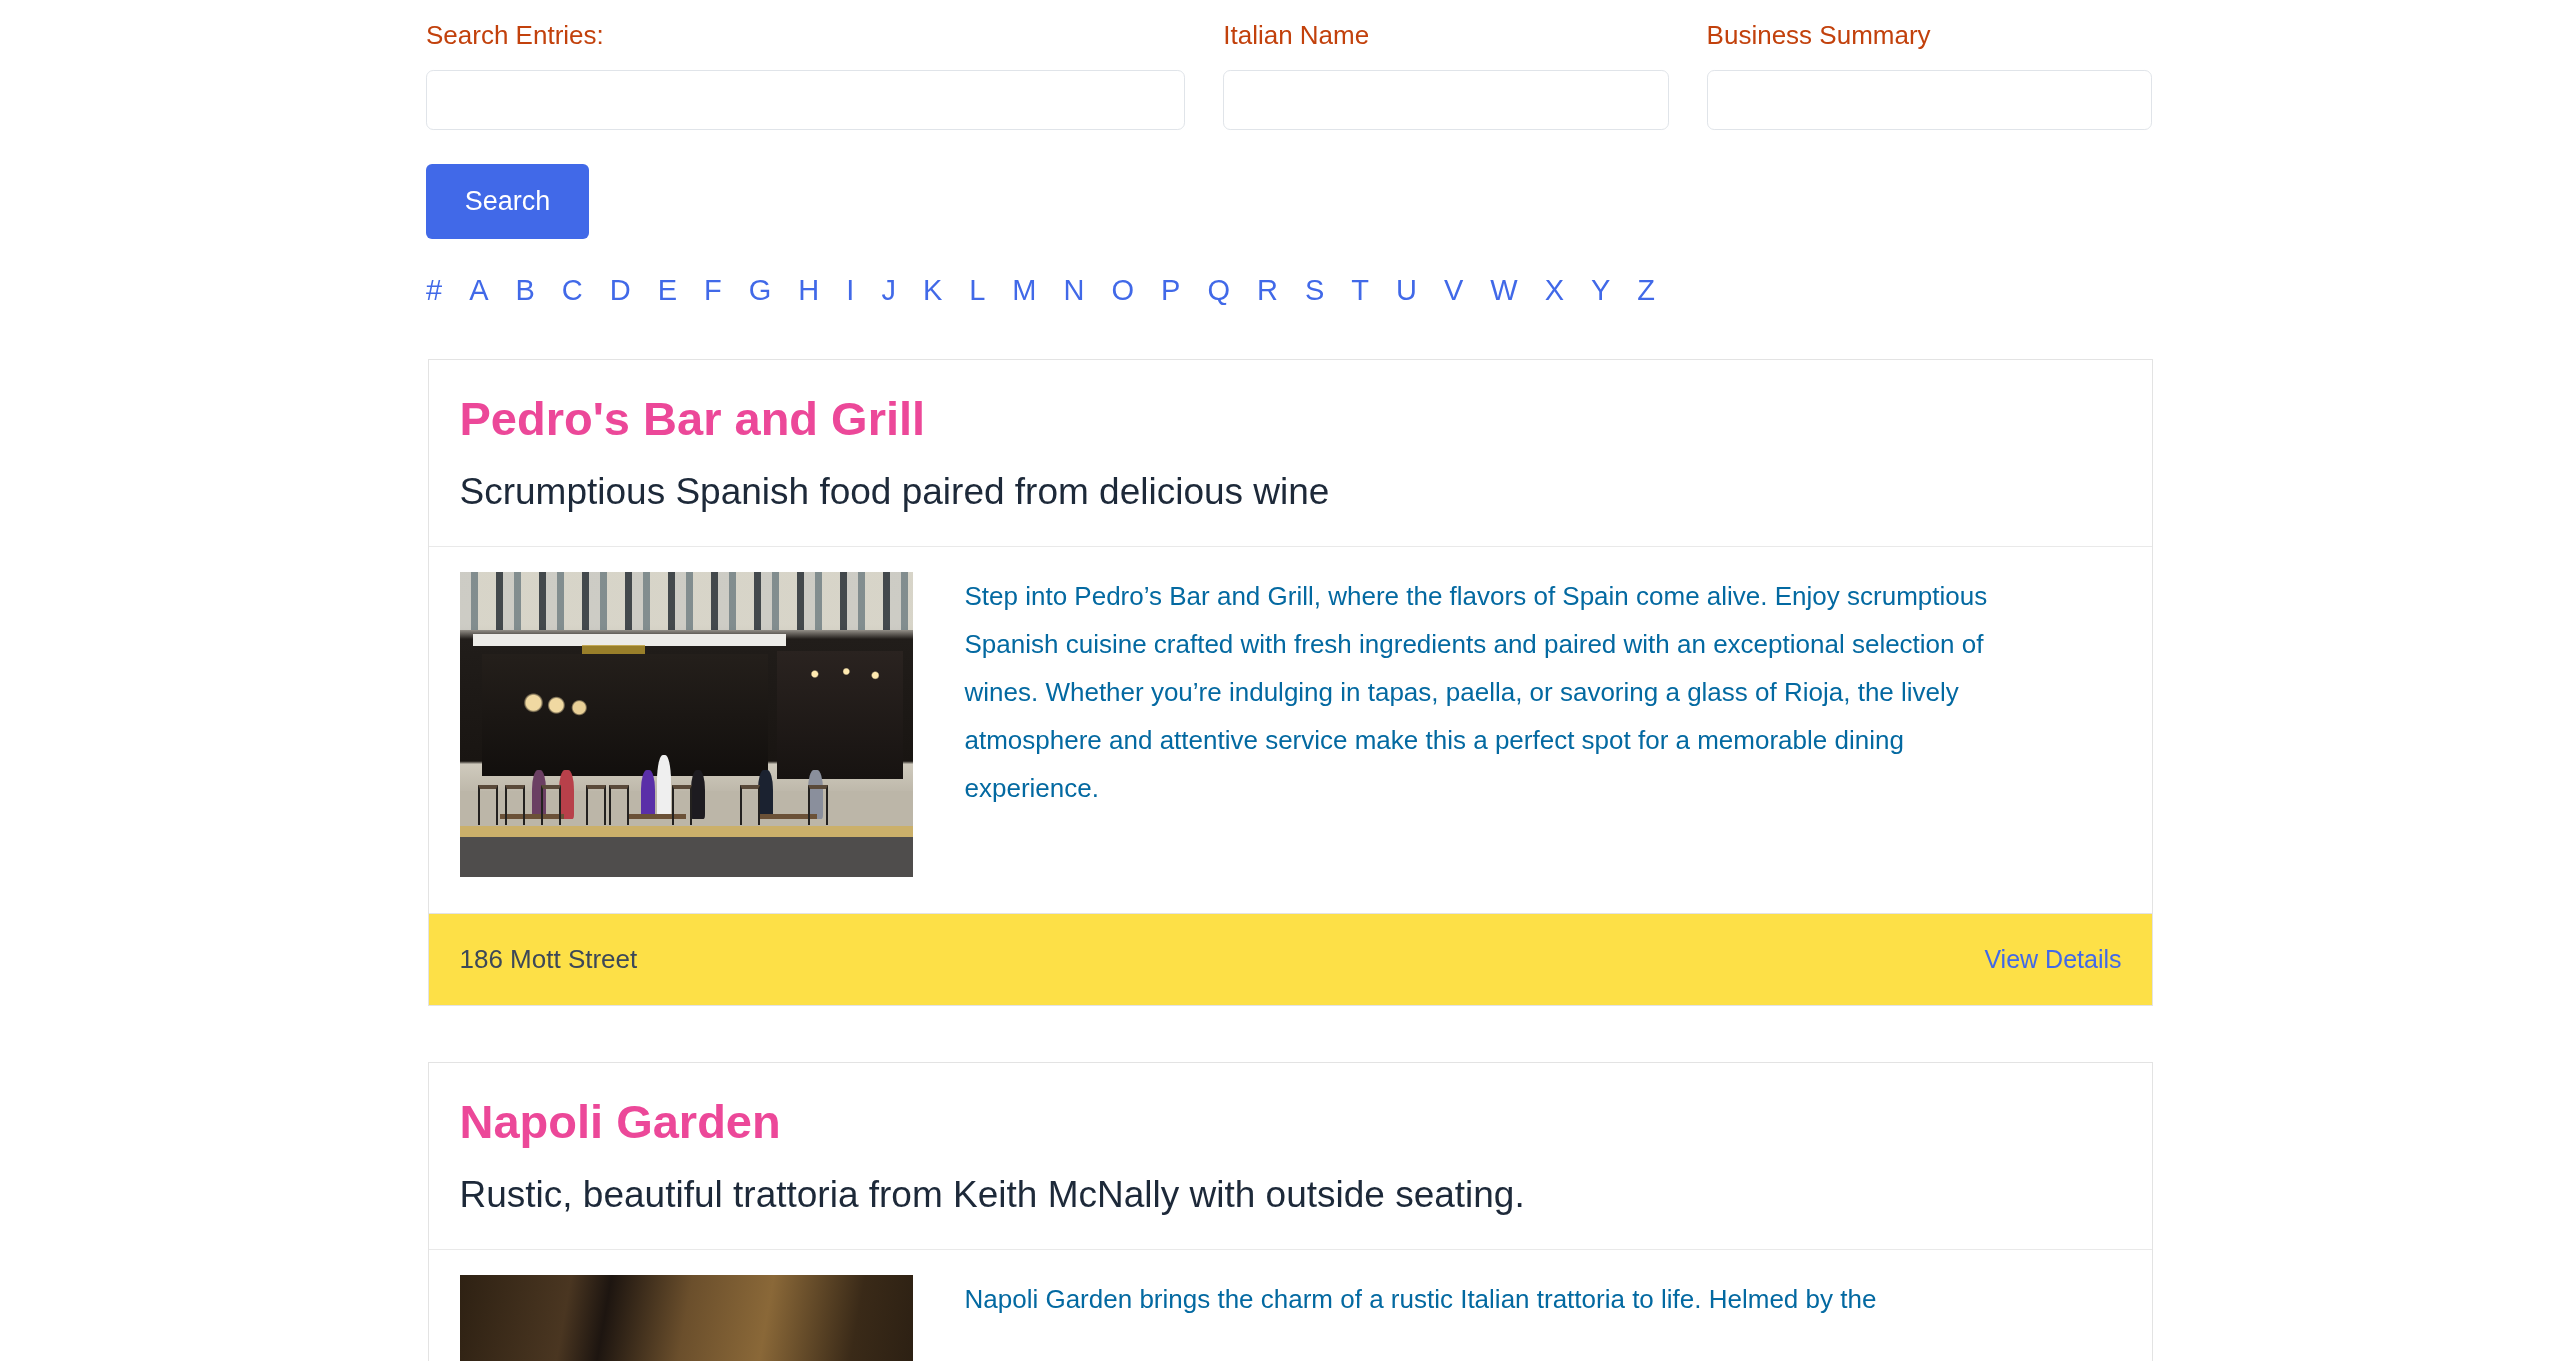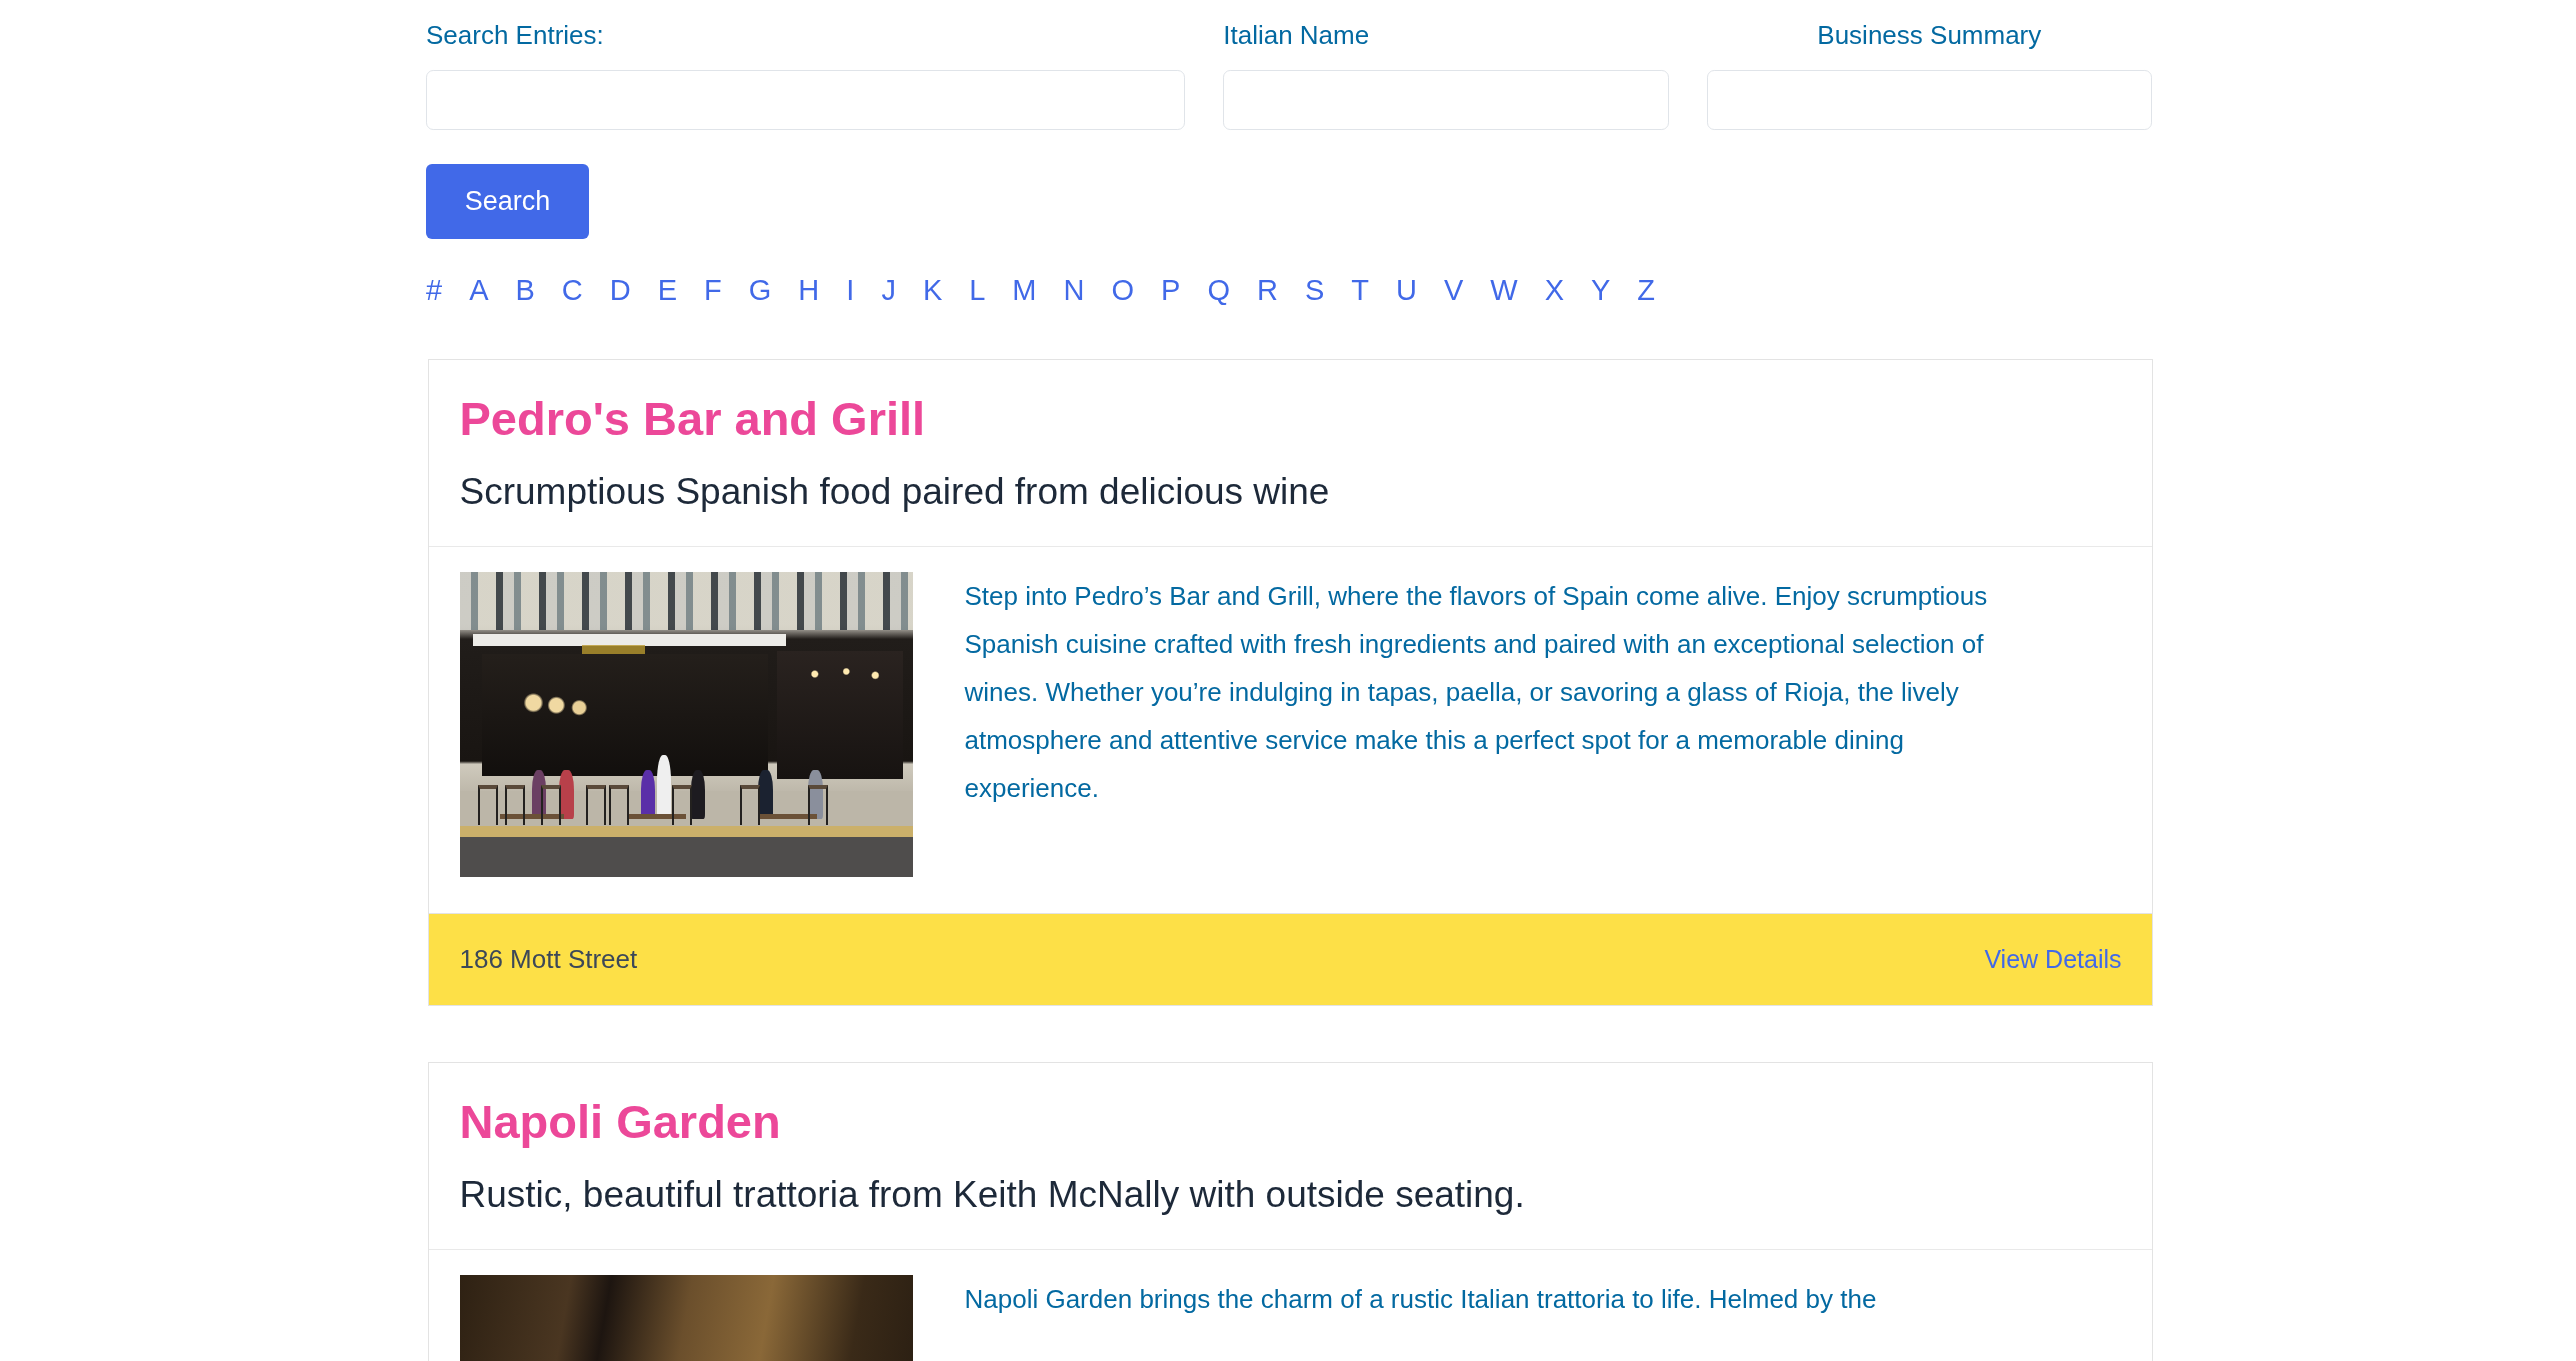--- a/index.html
+++ b/index.html
@@ -18,26 +18,26 @@
     left: 426px;
     top: 20px;
     width: 1726px;
     display: flex;
     align-items: flex-start;
     gap: 38px;
   }
   .field-group { display: flex; flex-direction: column; }
   .field-group.entries { width: 762px; }
   .field-group.bname   { width: 447px; }
-  .field-group.bsummary{ width: 447px; align-items: center; }
+  .field-group.bsummary{ width: 447px; }
 
   .field-label {
     font-size: 26px;
     line-height: 30.5px;
-    color: #0369a1;
+    color: #c2410c;
     font-weight: 400;
     margin-bottom: 19px;
     white-space: nowrap;
   }
   .field-input {
     height: 60px;
     width: 100%;
     border: 1.8px solid #e0e4e9;
     border-radius: 7.2px;
     background: #ffffff;

